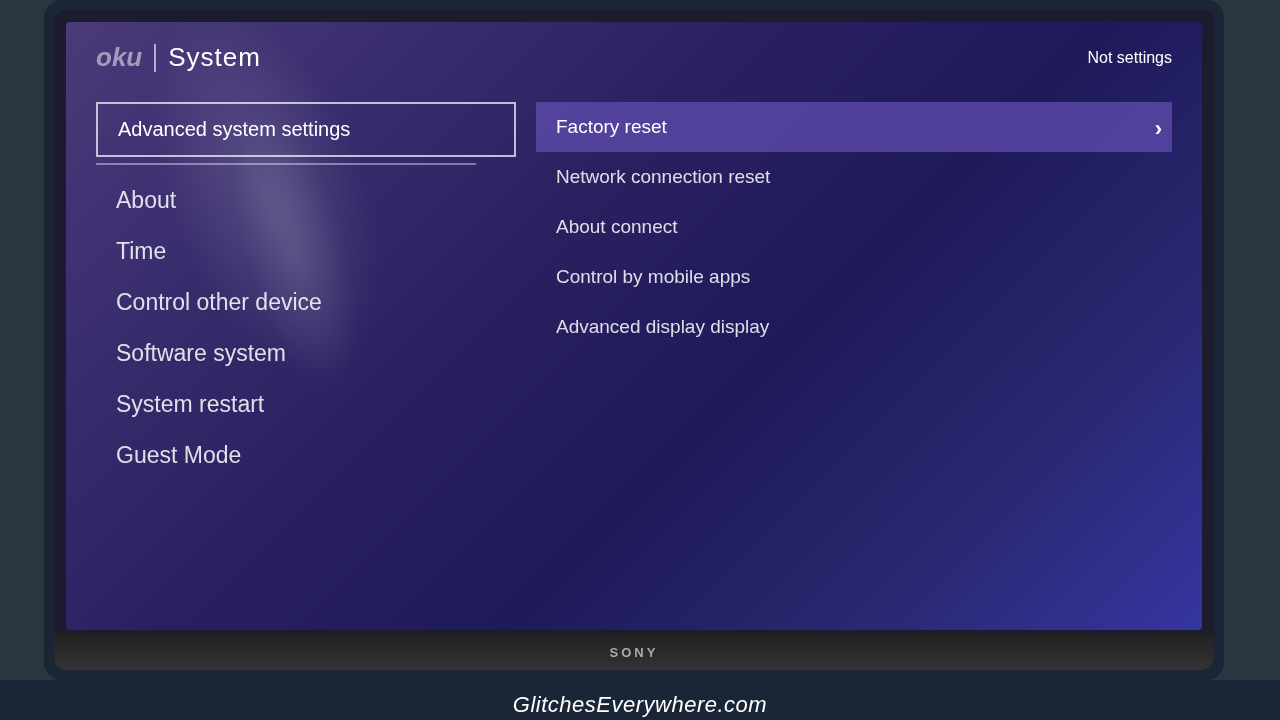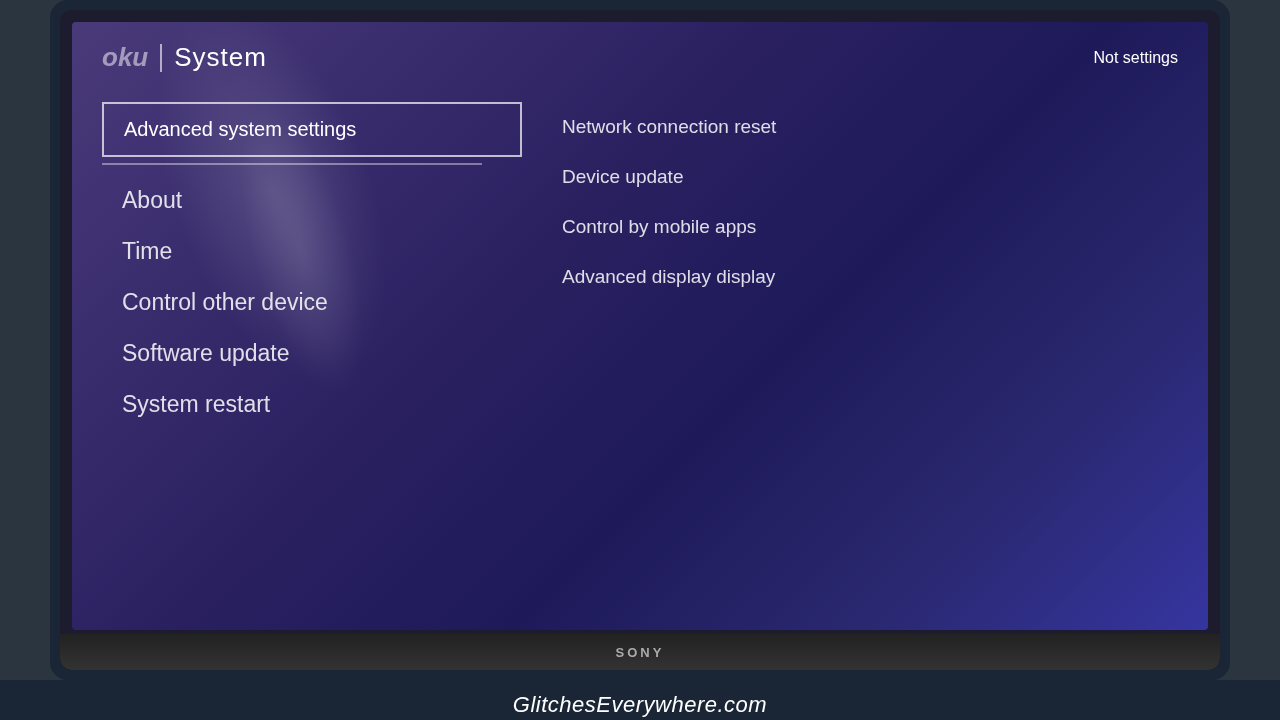--- a/index.html
+++ b/index.html
@@ -233,22 +233,22 @@
       display: flex;
       flex-direction: column;
       width: 1280px;
       height: 720px;
     }
 
     .tv-wrapper {
       flex: 1;
       display: flex;
       align-items: center;
-      justify-content: center;
       background: #2a3540;
+      padding-left: 44px;
     }
   </style>
 </head>
 <body>
 
 <div class="main-wrapper">
   <div class="tv-wrapper">
     <div class="outer-frame">
       <div class="tv-frame">
         <div class="screen">
@@ -265,30 +265,35 @@
           <div class="content-area">
 
             <div class="left-panel">
               <div class="selected-item-box">
                 <span class="selected-item-text">Advanced system settings</span>
               </div>
               <div class="separator"></div>
               <div class="menu-item">About</div>
               <div class="menu-item">Time</div>
               <div class="menu-item">Control other device</div>
-              <div class="menu-item">Software update</div>
+              <div class="menu-item">Software system</div>
               <div class="menu-item">System restart</div>
+              <div class="menu-item">Guest Mode</div>
             </div>
 
             <div class="right-panel">
+              <div class="right-item active">
+                <span>Factory reset</span>
+                <span class="chevron-right">›</span>
+              </div>
               <div class="right-item">
                 <span>Network connection reset</span>
               </div>
               <div class="right-item">
-                <span>Device update</span>
+                <span>About connect</span>
               </div>
               <div class="right-item">
                 <span>Control by mobile apps</span>
               </div>
               <div class="right-item">
                 <span>Advanced display display</span>
               </div>
             </div>
 
           </div>

